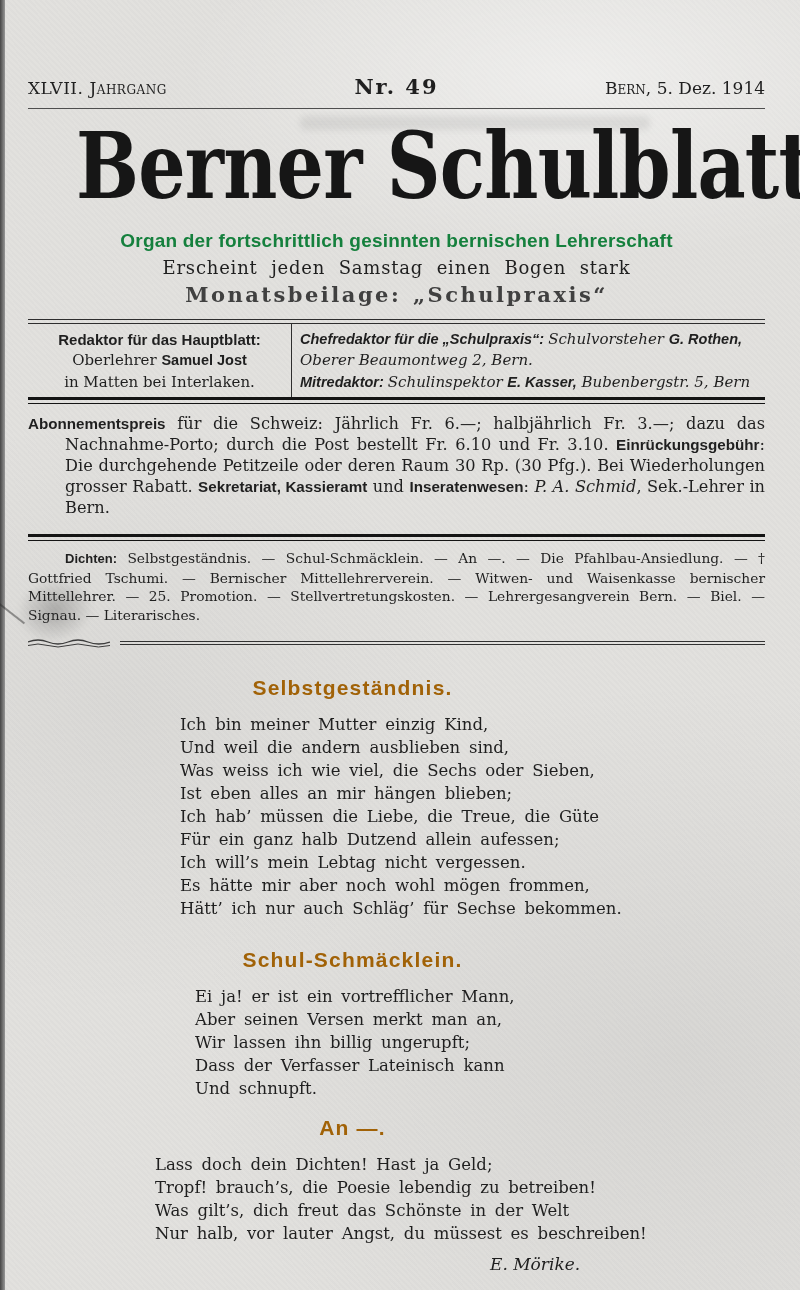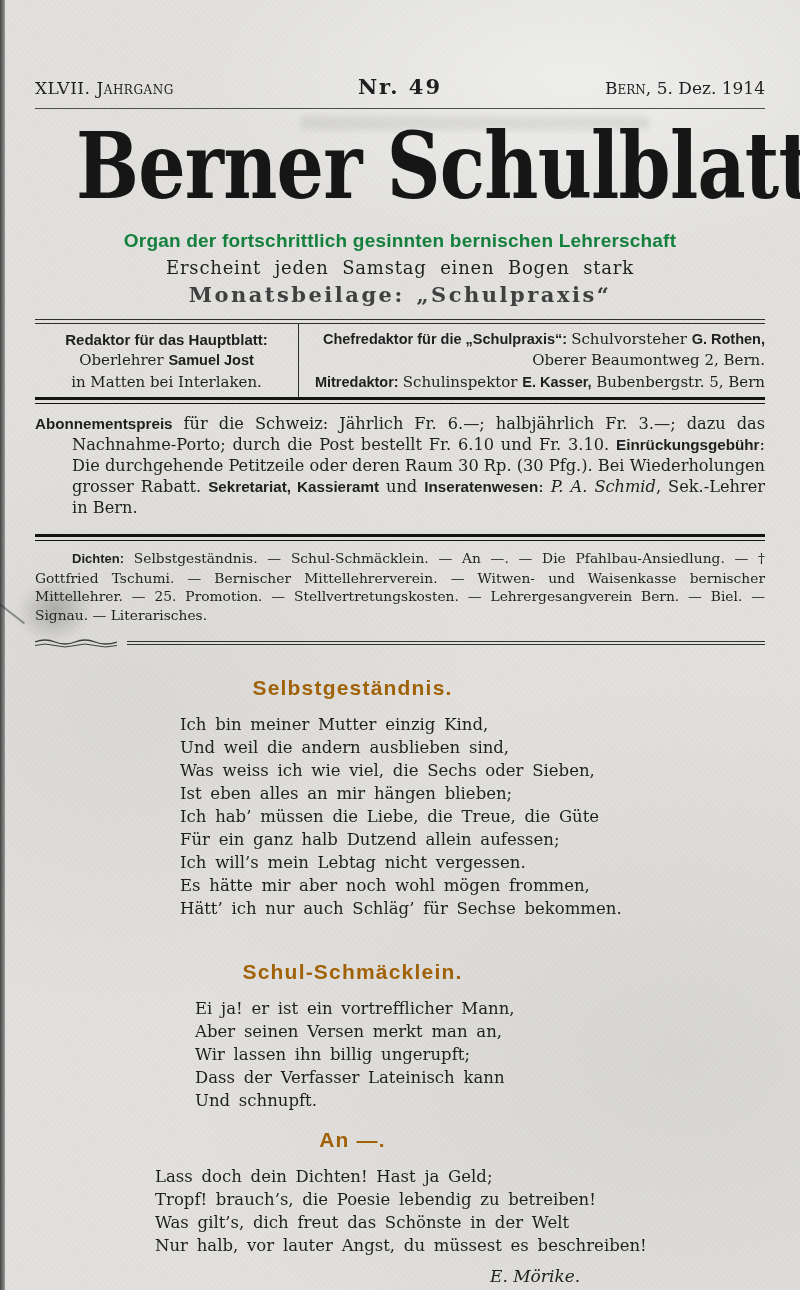--- a/index.html
+++ b/index.html
@@ -18,21 +18,21 @@
   .scan-edge { position:absolute; left:0; top:0; width:5px; height:1290px;
     background:linear-gradient(to right,#2b2b2b,#8a8a8a); opacity:.85; }
   .ghost-bleed { position:absolute; left:300px; top:116px; width:350px; height:14px;
     background:rgba(110,110,110,0.13); filter:blur(3px); border-radius:6px; }
   .smudge { position:absolute; left:16px; top:578px; width:78px; height:64px;
     background:radial-gradient(closest-side, rgba(55,55,55,0.30), rgba(55,55,55,0));
     filter:blur(2px); transform:rotate(-14deg); }
   .artifact-line { position:absolute; left:-6px; top:612px; width:34px; height:2px;
     background:rgba(40,40,40,0.45); transform:rotate(38deg); filter:blur(.5px); }
 
-  .margin { margin-left:35px; margin-right:35px; }
+  .margin { margin-left:28px; margin-right:35px; }
 
   
   .header-row { display:flex; align-items:baseline; margin-top:74px; font-size:17px; }
   .header-row .vol   { flex:1; text-align:left; letter-spacing:.5px; }
   .header-row .issue { flex:1; text-align:center; font-weight:bold; font-size:21px; letter-spacing:2px; }
   .header-row .date  { flex:1; text-align:right; }
   .sc { font-variant:small-caps; }
   .top-rule { border-top:1.6px solid #4e4e4e; margin-top:9px; }
 
   
@@ -46,41 +46,41 @@
     letter-spacing:2.5px; word-spacing:2px; color:#404040; }
 
   
   .rule-thin-double { height:2.5px; border-top:1.3px solid #2e2e2e; border-bottom:1px solid #2e2e2e; }
   .rule-thick-thin  { height:3px;  border-top:3px  solid #141414; border-bottom:1.2px solid #141414; }
 
   
   .ed-box { margin-top:12px; }
   .ed-cols { display:flex; }
   .ed-left  { width:263px; text-align:center; padding:5px 0 4px; }
-  .ed-right { flex:1; text-align:right; padding:5px 0 4px 8px; border-left:1.6px solid #2e2e2e; }
+  .ed-right { flex:1; text-align:left; padding:5px 0 4px 8px; border-left:1.6px solid #2e2e2e;font-style:italic; }
   .ed-box .ln { line-height:21.5px; font-size:15px; }
   .bsans { font-family:"Liberation Sans",sans-serif; font-weight:bold; font-size:14.5px; }
 
   
   .subscription { margin-top:9px; font-size:16.2px; line-height:21px; text-align:justify;
     padding-left:37px; text-indent:-37px; }
   .subscription .seg.bold { font-family:"Liberation Sans",sans-serif; font-weight:bold; font-size:15.2px; }
   .subscription .seg.italic { font-style:italic; }
   .after-sub-rule { margin-top:7px; }
 
   
   .contents { margin-top:8px; font-size:13.8px; line-height:18.5px; text-align:justify; text-indent:37px; }
   .contents .label { font-family:"Liberation Sans",sans-serif; font-weight:bold; font-size:13px; }
   .contents-rule-row { margin-top:4px; display:flex; align-items:center; gap:10px; }
   .squiggle { flex:0 0 82px; height:10px; }
   .contents-rule { flex:1; height:2.5px; border-top:1.2px solid #333; border-bottom:1px solid #333; }
 
   
   .article { margin-left:35px; margin-right:35px; }
-  .a1 { margin-top:28px; } .a2 { margin-top:40px; } .a3 { margin-top:16px; }
+  .a1 { margin-top:28px; } .a2 { margin-top:28px; } .a3 { margin-top:16px; }
   .article h2 { margin:0 95px 0 0; text-align:center; font-family:"Liberation Sans",sans-serif;
     font-weight:bold; font-size:21px; letter-spacing:1.2px; color:#a16207; }
   .poem { margin-top:13px; font-size:16.5px; line-height:23px; word-spacing:3.5px; }
   .p1 { margin-left:145px; } .p2 { margin-left:160px; } .p3 { margin-left:120px; }
   .attribution { margin-top:9px; padding-left:455px; font-style:italic; font-size:17px; }
 </style>
 </head>
 <body>
 
 <div class="scan-edge"></div>

